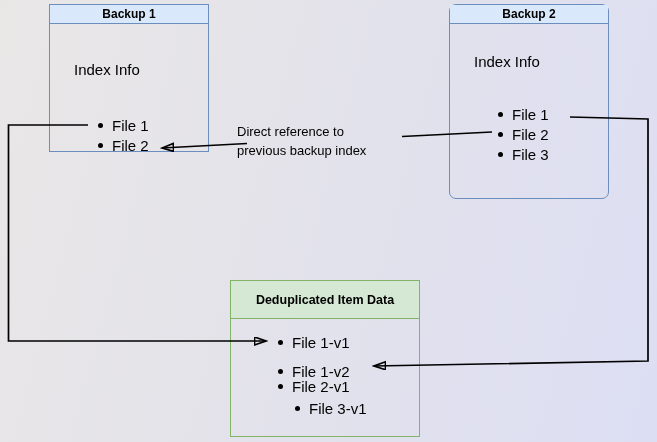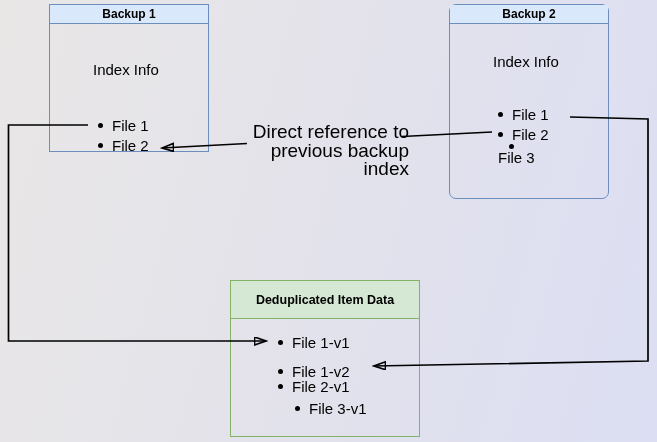--- a/index.html
+++ b/index.html
@@ -45,21 +45,20 @@
     font-size: 12px;
     color: #000000;
   }
   .hdr.blue-h  { height: 19px; background: #dae8fc; border-bottom: 1.5px solid #6c8ebf; }
   .hdr.green-h { height: 38px; background: #d5e8d4; border-bottom: 1.5px solid #82b366; font-size: 12.5px; }
   .info {
     position: absolute;
     font-size: 15px;
     color: #000000;
     white-space: nowrap;
-    margin-left: 19px;
   }
   .row {
     position: absolute;
     display: flex;
     align-items: center;
     height: 20px;
     font-size: 15px;
     color: #000000;
     white-space: nowrap;
   }
@@ -69,22 +68,22 @@
     border-radius: 50%;
     background: #000000;
     margin-right: 9px;
     flex: 0 0 auto;
   }
   .annotation {
     position: absolute;
     left: 237px; top: 123px;
     width: 172px;
     z-index: 2;
-    text-align: right;
-    font-size: 19px;
+    text-align: left;
+    font-size: 13px;
     line-height: 18.5px;
     color: #000000;
   }
 </style>
 </head>
 <body>
 
 <div class="canvas">
 
   <svg class="wires" viewBox="0 0 657 442" xmlns="http://www.w3.org/2000/svg">
@@ -116,21 +115,21 @@
     <div class="hdr blue-h">Backup 2</div>
     <div class="info" style="left:24px; top:48px;">Index Info</div>
     <div class="row" style="left:48px; top:99px;">
       <span class="dot"></span>
       <span>File 1</span>
     </div>
     <div class="row" style="left:48px; top:119px;">
       <span class="dot"></span>
       <span>File 2</span>
     </div>
-    <div class="row" style="left:48px; top:139px;flex-direction:column;">
+    <div class="row" style="left:48px; top:139px;">
       <span class="dot"></span>
       <span>File 3</span>
     </div>
   </div>
 
   <div class="node green" style="left:230px; top:280px; width:190px; height:157px;">
     <div class="hdr green-h">Deduplicated Item Data</div>
     <div class="row tall" style="left:47px; top:50px;">
       <span class="dot"></span>
       <span>File 1-v1</span>

